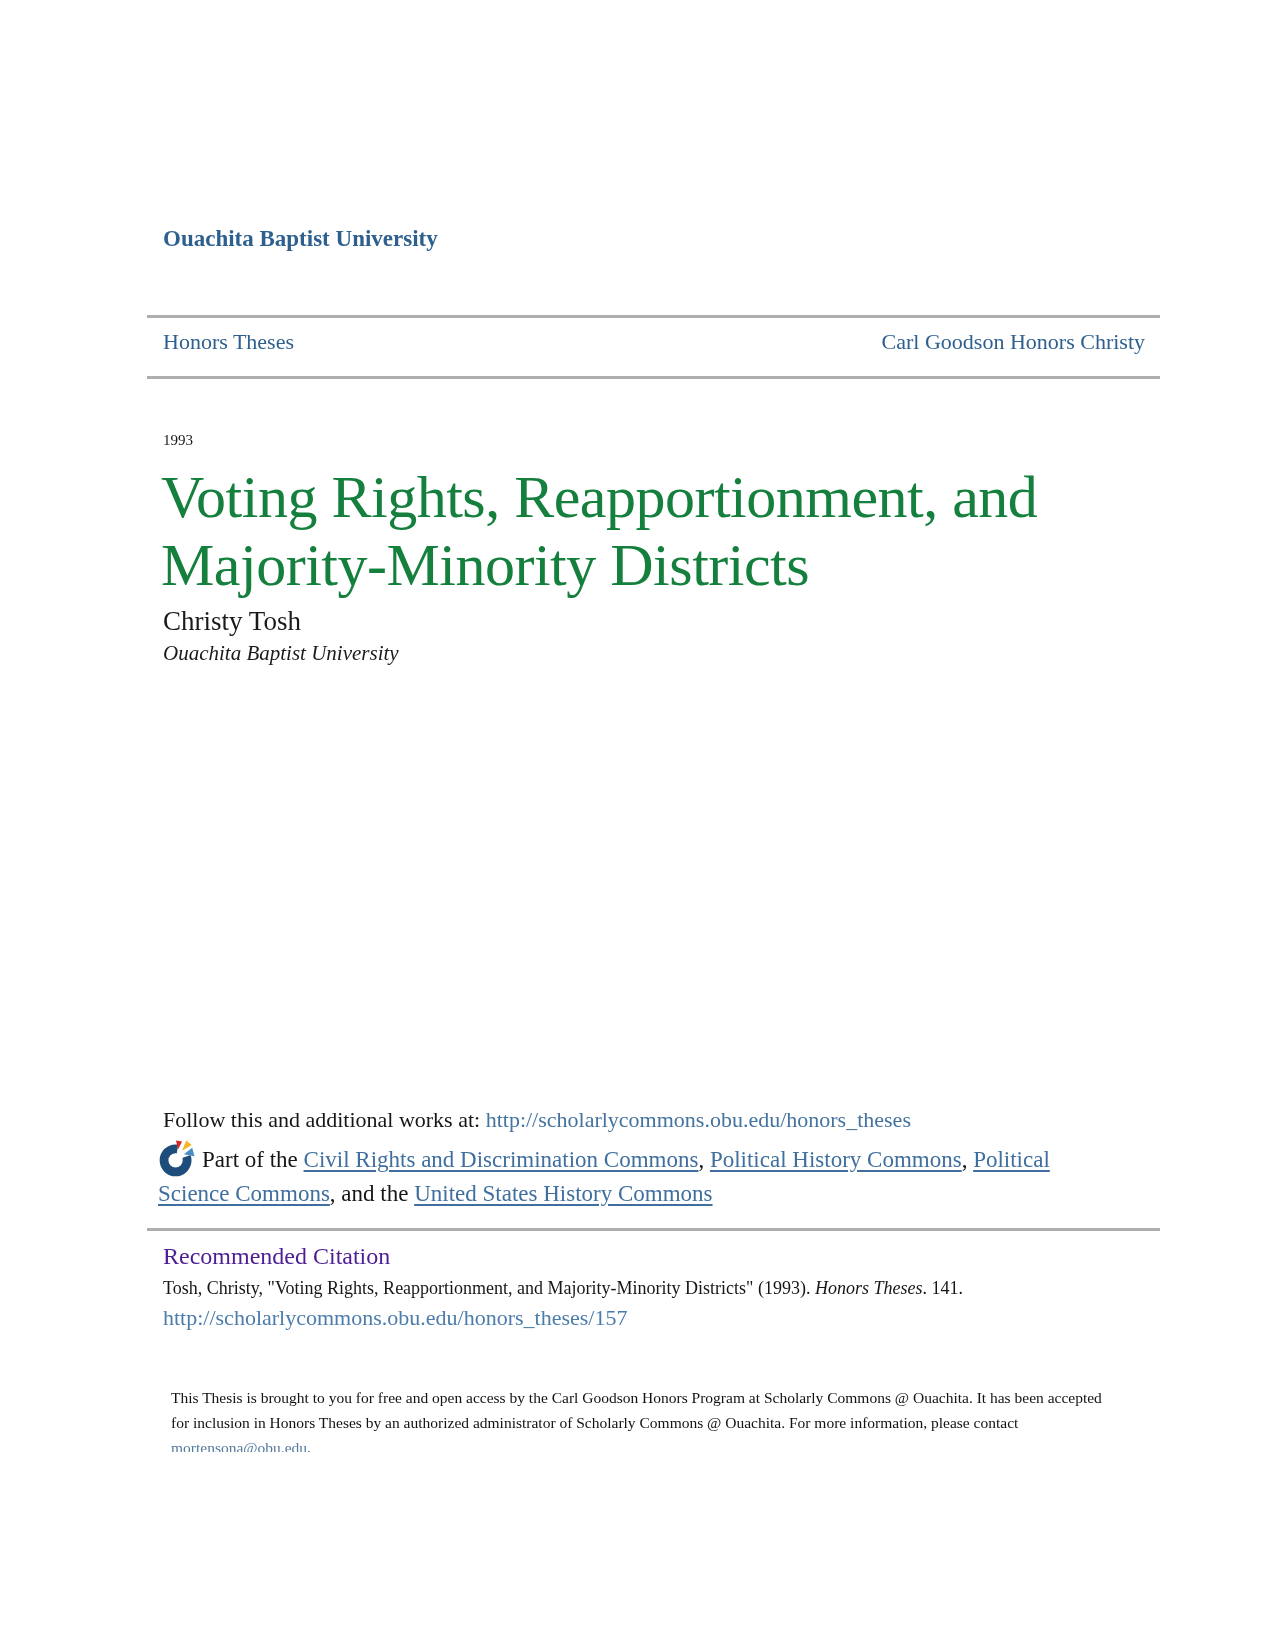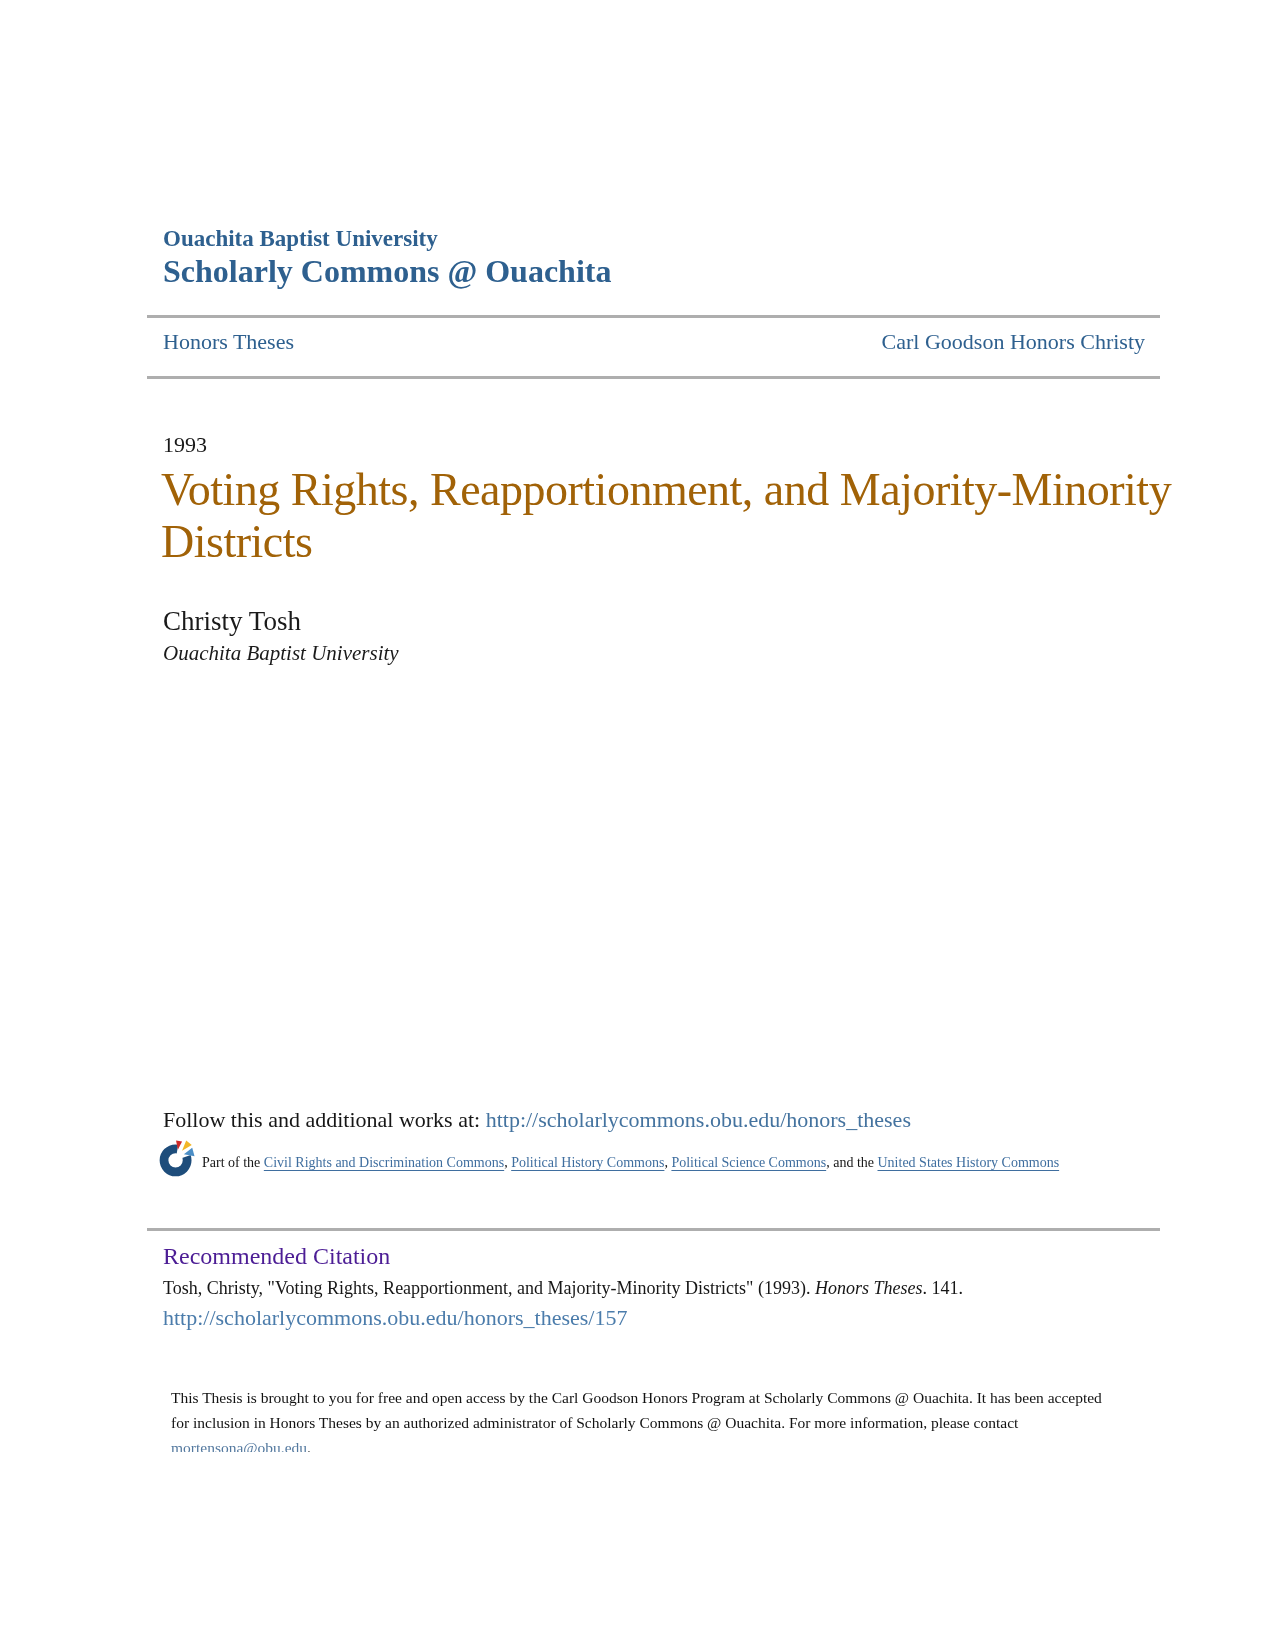--- a/index.html
+++ b/index.html
@@ -21,32 +21,32 @@
   .rule-top { top:315px; }
   .rule-nav { top:376px; }
   .rule-cite { top:1228px; }
 
   
   .nav { position:absolute; left:163px; top:329px; width:982px;
          display:flex; justify-content:space-between; font-size:22px; }
   .nav a { color:#2e608f; }
 
   
-  .year { position:absolute; left:163px; top:432px; font-size:22px; color:#181818; }
+  .year { position:absolute; left:163px; top:432px; font-size:15px; color:#181818; }
   .title { position:absolute; left:161px; top:464px; width:1020px; margin:0;
-           font-size:46px; font-weight:normal; line-height:1.13; color:#a16207;
+           font-size:60px; font-weight:normal; line-height:1.13; color:#15803d;
            letter-spacing:-0.5px; }
   .author { position:absolute; left:163px; top:606px; font-size:27px; color:#1a1a1a;text-align:right; }
   .affil  { position:absolute; left:163px; top:641px; font-size:21px; font-style:italic; color:#1a1a1a; }
 
   
   .follow { position:absolute; left:163px; top:1107px; margin:0; font-size:22px; }
   .follow a { color:#44739f; }
   .partof { position:absolute; left:158px; top:1140px; width:955px; margin:0;
-            font-size:14px; line-height:1.46; }
+            font-size:23px; line-height:1.46; }
   .partof a { color:#3f6e9f; text-decoration:underline; text-underline-offset:3px; }
   .dc-icon { display:inline-block; width:37px; height:37px; vertical-align:-10px; margin-right:7px; }
 
   
   .cite-head { position:absolute; left:163px; top:1243px; margin:0;
                font-size:24px; font-weight:normal; color:#4c1d95; }
   .cite-body { position:absolute; left:163px; top:1278px; width:1005px; margin:0; font-size:18px; }
   .cite-url  { position:absolute; left:163px; top:1305px; margin:0; font-size:22px; }
   .cite-url a { color:#4b7cab; }
 
@@ -55,21 +55,20 @@
             font-size:15.5px; line-height:1.6; color:#121212; }
   .footer a { color:#54799f; }
 </style>
 </head>
 <body>
 
 <div class="page">
 
   <header class="masthead">
     <div class="inst"><a>Ouachita Baptist University</a></div>
-    <div class="repo"><a>Scholarly Commons @ Ouachita</a></div>
   </header>
 
   <div class="rule rule-top"></div>
 
   <nav class="nav">
     <a class="nav-left">Honors Theses</a>
     <a class="nav-right">Carl Goodson Honors Christy</a>
   </nav>
 
   <div class="rule rule-nav"></div>

